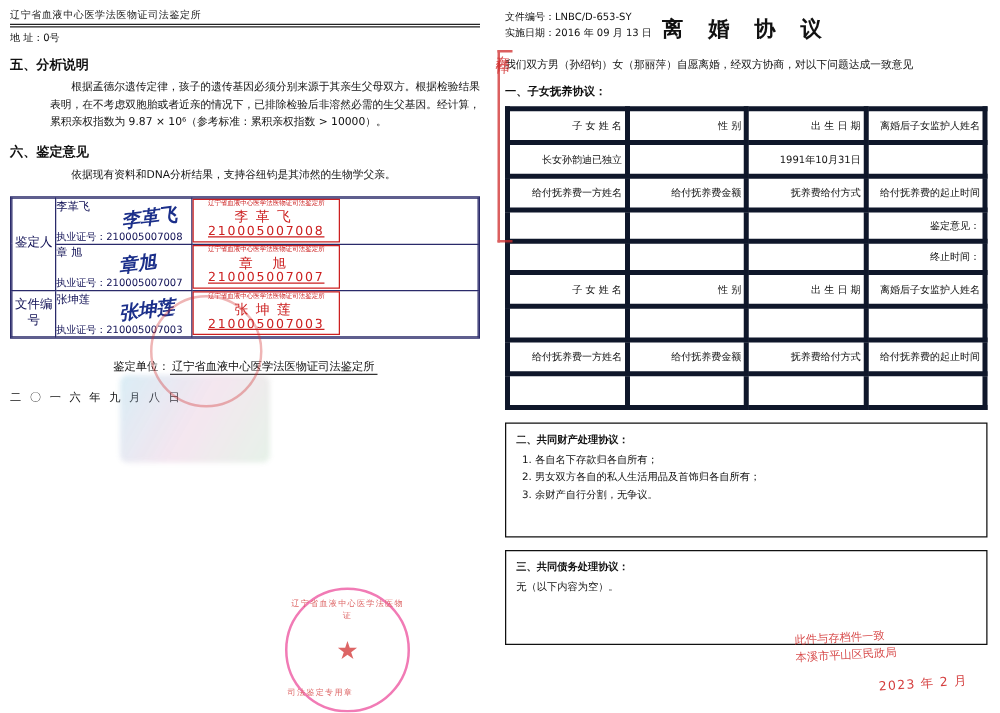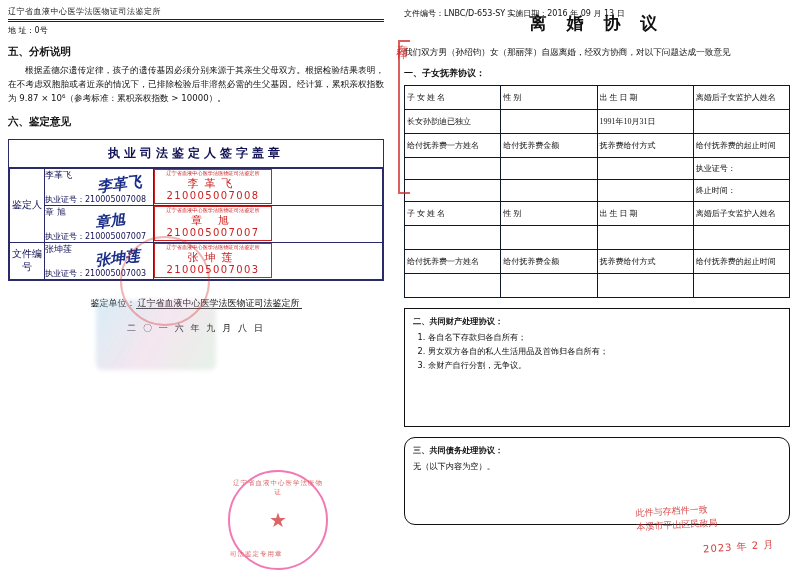--- a/index.html
+++ b/index.html
@@ -18,28 +18,29 @@
   .left{
     position:absolute;left:0;top:0;width:392px;height:570px;
     padding:6px 8px 0 8px;box-sizing:border-box;
   }
   .l-header{font-size:8px;color:#222;letter-spacing:.5px;}
   .l-rule{height:1px;background:#222;margin-top:2px;}
   .l-rule2{height:1px;background:#222;margin-top:1px;}
   .l-meta{
     display:flex;justify-content:space-between;margin-top:3px;font-size:8px;
   }
-  .l-meta .col{display:flex;gap:2px;}
+  .l-meta .col{display:flex;flex-direction:column;gap:2px;}
   .l-meta .right{align-items:flex-start;text-align:left;}
   .l-meta-row{white-space:nowrap;}
 
   .sec-title{font-weight:bold;font-size:10.5px;margin-top:9px;}
   .sec-body{
     font-size:8.6px;line-height:1.65;margin-top:4px;text-align:justify;
     text-indent:17px;
+    margin-left:32px;
   }
 
   
   .sig-wrap{margin-top:10px;border:1.6px solid #2a2a6a;}
   .sig-title{
     text-align:center;font-weight:bold;font-size:12px;letter-spacing:4px;
     padding:5px 0 5px 0;border-bottom:1.2px solid #2a2a6a;color:#101055;
   }
   table.sig{border-collapse:collapse;width:100%;}
   table.sig td{
@@ -56,26 +57,26 @@
     position:absolute;font-family:"DejaVu Serif","Liberation Serif",serif;
     font-size:15px;color:#1b2f8a;font-style:italic;font-weight:bold;
     transform:rotate(-7deg);
   }
   .redstamp{
     border:1.4px solid #cc2020;width:118px;padding:1px 2px 2px 2px;
     color:#cc2020;box-sizing:border-box;
   }
   .redstamp .rs-top{font-size:5.2px;text-align:center;letter-spacing:0;line-height:1.1;}
   .redstamp .rs-name{font-size:11px;text-align:center;letter-spacing:6px;line-height:1.2;}
-  .redstamp .rs-num{font-size:10px;text-align:center;letter-spacing:1.4px;line-height:1.15;}
+  .redstamp .rs-num{font-size:10px;text-align:center;letter-spacing:1.4px;line-height:1.15;text-decoration:underline;}
 
   .l-foot{margin-top:16px;font-size:9px;position:relative;}
   .l-foot .ln{ text-align:center;}
   .l-foot .u{border-bottom:1px solid #333;padding:0 2px;}
-  .date-line{text-align:center;margin-top:12px;font-size:9px;letter-spacing:2px;}
+  .date-line{text-align:left;margin-top:12px;font-size:9px;letter-spacing:2px;}
 
   
   .seal{
     position:absolute;width:96px;height:96px;border:2px solid #ec4899;
     border-radius:50%;left:228px;top:470px;opacity:.72;
   }
   .seal .star{
     position:absolute;left:50%;top:50%;transform:translate(-50%,-50%);
     color:#d02a2a;font-size:20px;line-height:1;
   }
@@ -102,28 +103,28 @@
     position:absolute;left:396px;top:0;width:404px;height:570px;
     padding:8px 10px 0 8px;box-sizing:border-box;
   }
   .r-title{
     text-align:center;font-weight:bold;font-size:17px;letter-spacing:7px;
     margin-top:4px;color:#111;
   }
   .r-lead{font-size:8.6px;margin-top:11px;line-height:1.5;}
   .r-sec{font-size:9px;font-weight:bold;margin-top:8px;}
   table.agr{border-collapse:collapse;width:100%;margin-top:5px;font-size:8px;table-layout:fixed;}
-  table.agr td{border:1px solid #0f172a;height:21px;text-align:left;padding:1px 2px;vertical-align:middle;font-family:Liberation Serif, serif;}
+  table.agr td{border:4px solid #0f172a;height:21px;text-align:right;padding:1px 2px;vertical-align:middle;}
   table.agr td.tall{height:19px;}
   .box{
     border:1px solid #111;margin-top:10px;box-sizing:border-box;padding:6px 8px;
     font-size:8.2px;line-height:1.6;
   }
-  .box.h1{height:119px;}
-  .box.h2{height:88px;border-radius:11px;}
+  .box.h1{height:92px;}
+  .box.h2{height:76px;}
   .box .bt{font-weight:bold;margin-bottom:3px;}
   .box ol{margin:0;padding-left:15px;}
   .box ol li{margin:1px 0;}
   .r-stamp{
     position:absolute;right:14px;bottom:40px;width:150px;color:#d02a2a;
     font-size:9px;line-height:1.5;transform:rotate(-3deg);opacity:.85;
   }
   .r-date{
     position:absolute;right:26px;bottom:16px;color:#d02a2a;font-size:10px;
     transform:rotate(-4deg);opacity:.9;letter-spacing:1px;
@@ -155,23 +156,23 @@
       <div class="col right">
         <div class="l-meta-row">文件编号：LNBC/D-653-SY</div>
         <div class="l-meta-row">实施日期：2016 年 09 月 13 日</div>
       </div>
     </div>
 
     <div class="sec-title">五、分析说明</div>
     <div class="sec-body">根据孟德尔遗传定律，孩子的遗传基因必须分别来源于其亲生父母双方。根据检验结果表明，在不考虑双胞胎或者近亲的情况下，已排除检验后非溶然必需的生父基因。经计算，累积亲权指数为 9.87 × 10⁶（参考标准：累积亲权指数 &gt; 10000）。</div>
 
     <div class="sec-title">六、鉴定意见</div>
+    <div class="sec-body">依据现有资料和DNA分析结果，支持谷纽钧是其沛然的生物学父亲。</div>
 
     <div class="sig-wrap">
-      <div class="sig-title">执业司法鉴定人签字盖章</div>
       <table class="sig">
         <tbody>
             <tr>
           <td class="rowlabel" rowspan="2">鉴定人</td>
           <td class="namecell">
             <div class="nm">李革飞</div>
             <div class="lic">执业证号：210005007008</div>
             <div class="hand" style="left:52px;top:6px;">李革飞</div>
           </td>
           <td class="stampcell">
@@ -258,21 +259,21 @@
       <tr>
         <td>给付抚养费一方姓名</td>
         <td>给付抚养费金额</td>
         <td>抚养费给付方式</td>
         <td>给付抚养费的起止时间</td>
       </tr>
       <tr>
         <td class="tall"></td>
         <td class="tall"></td>
         <td class="tall"></td>
-        <td class="tall">执业证号：</td>
+        <td class="tall">鉴定意见：</td>
       </tr>
       <tr>
         <td class="tall"></td>
         <td class="tall"></td>
         <td class="tall"></td>
         <td class="tall">终止时间：</td>
       </tr>
       <tr>
         <td>子 女 姓 名</td>
         <td>性 别</td>

